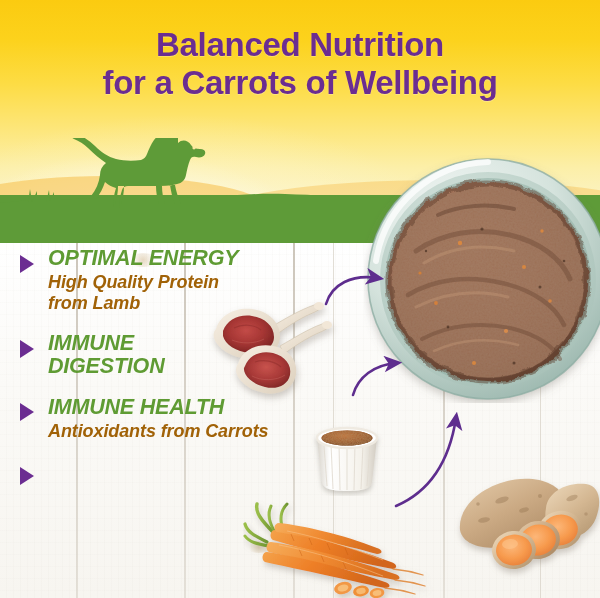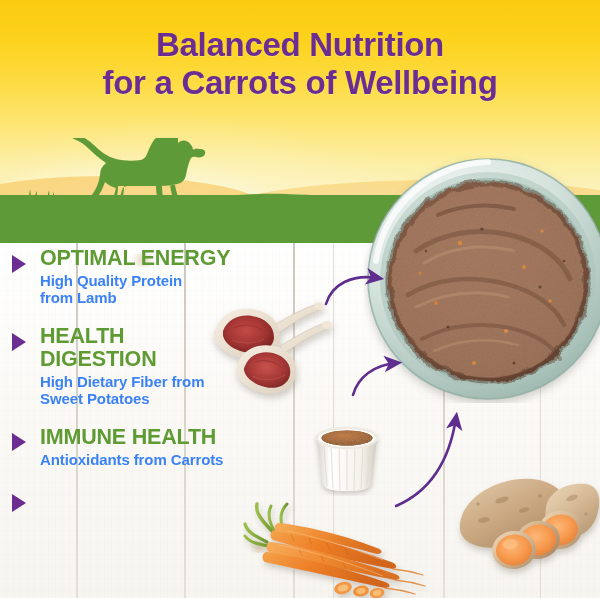--- a/index.html
+++ b/index.html
@@ -67,35 +67,35 @@
     color:#6B2D91;
     font-weight:bold;
     font-size:33px;
     line-height:1.16;
     letter-spacing:-.3px;
     text-shadow:0 1px 0 rgba(255,255,255,.25);
   }
   .headline .l2{display:block;}
 
   
-  .benefits{position:absolute;left:0;top:247px;width:330px;}
+  .benefits{position:absolute;left:8px;top:247px;width:330px;font-style:italic;}
   .benefit{position:relative;padding-left:40px;margin-bottom:4px;}
   .tri{
     position:absolute;left:12px;
     width:0;height:0;
     border-top:9px solid transparent;
     border-bottom:9px solid transparent;
     border-left:14px solid #6B2D91;
   }
   .b-title{
     color:#5F9B33;font-weight:bold;font-size:21.5px;line-height:1.06;
     letter-spacing:-.2px;
   }
   .b-sub{
-    color:#3b82f6;font-weight:bold;font-size:15px;line-height:1.18;
+    color:#a16207;font-weight:bold;font-size:18px;line-height:1.18;
     margin-top:2px;letter-spacing:-.1px;
   }
 
   
   .ph{position:absolute;}
 
   
   .bowl{left:364px;top:155px;width:248px;height:248px;}
 
   
@@ -175,24 +175,22 @@
 
     <div class="benefit" style="margin-bottom:18px;">
       <span class="tri" style="top:8px;"></span>
       <div class="b-title">OPTIMAL ENERGY</div>
       <div class="b-sub" style="white-space:pre-line">High Quality Protein
 from Lamb</div>
     </div>
 
     <div class="benefit" style="margin-bottom:18px;">
       <span class="tri" style="top:8px;"></span>
-      <div class="b-title" style="white-space:pre-line">HEALTH
+      <div class="b-title" style="white-space:pre-line">IMMUNE
 DIGESTION</div>
-      <div class="b-sub" style="white-space:pre-line">High Dietary Fiber from
-Sweet Potatoes</div>
     </div>
 
     <div class="benefit" style="margin-bottom:18px;">
       <span class="tri" style="top:7px;"></span>
       <div class="b-title">IMMUNE HEALTH</div>
       <div class="b-sub" style="white-space:pre-line">Antioxidants from Carrots</div>
     </div>
 
     <div class="benefit">
       <span class="tri" style="top:7px;"></span>

